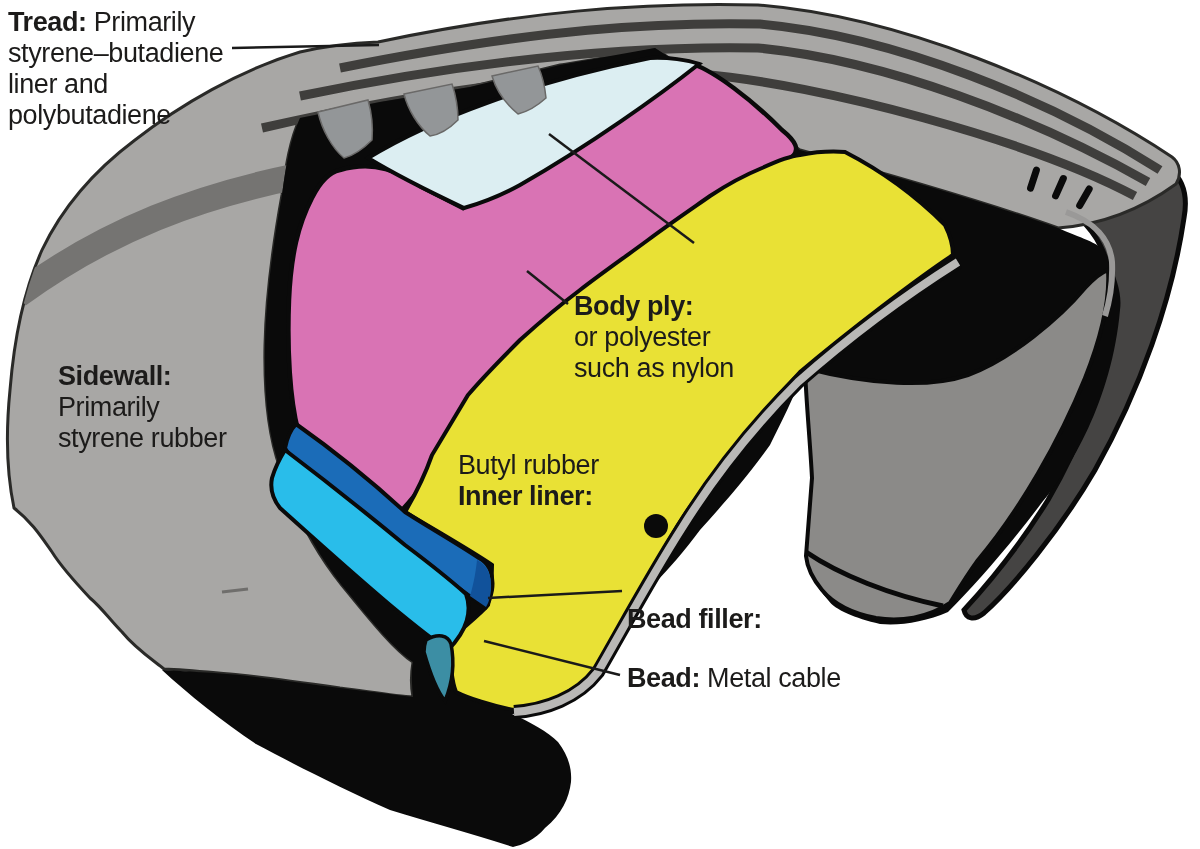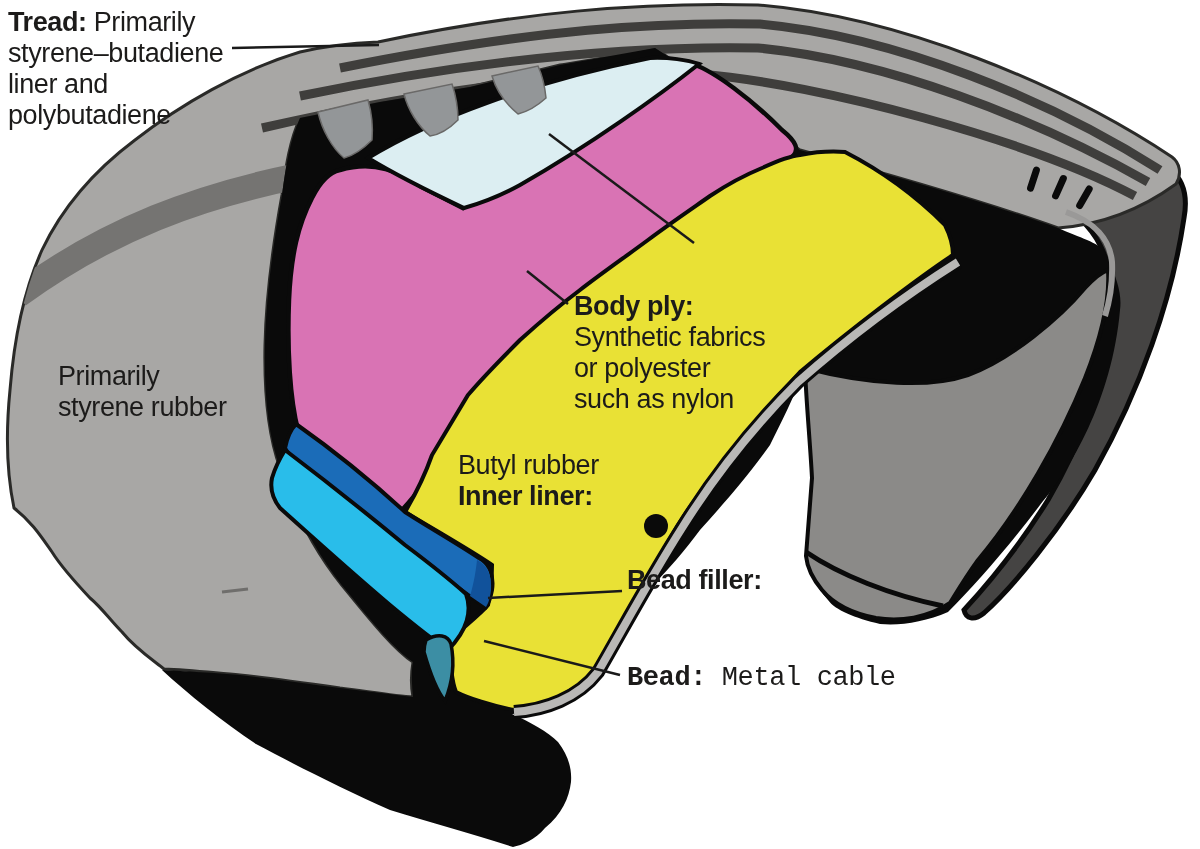--- a/index.html
+++ b/index.html
@@ -7,22 +7,22 @@
          font-family:"Liberation Sans",sans-serif;}
   #art{position:absolute;left:0;top:0;}
   .lb{position:absolute;font-size:27px;line-height:31px;color:#1c1b1a;
       letter-spacing:-0.4px;white-space:nowrap;}
   .lb b{font-weight:700;}
   #lb-tread{left:8px;top:7px;}
   #lb-sidewall{left:58px;top:361px;}
   #lb-belts{left:701px;top:229px;}
   #lb-bodyply{left:574px;top:291px;}
   #lb-innerliner{left:458px;top:450px;}
-  #lb-beadfiller{left:627px;top:565px;}
-  #lb-bead{left:627px;top:663px;font-family:Liberation Mono, monospace;}
+  #lb-beadfiller{left:627px;top:604px;}
+  #lb-bead{left:627px;top:663px;}
 </style>
 </head>
 <body>
 
 <div id="stage">
 
 <svg id="art" width="1200" height="849" viewBox="0 0 1200 849">
 
   <path stroke-width="5" d="M 1171,170
            C 1183,180 1188,196 1184,218
@@ -245,26 +245,26 @@
   </g>
 </svg>
 
 <div class="lb" id="lb-tread">
       <div><b>Tread:</b> Primarily</div>
       <div>styrene–butadiene</div>
       <div>liner and</div>
       <div>polybutadiene</div>
     </div>
 <div class="lb" id="lb-sidewall">
+      <div><b>Sidewall:</b></div>
       <div>Primarily</div>
       <div>styrene rubber</div>
     </div>
 <div class="lb" id="lb-bodyply">
       <div><b>Body ply:</b></div>
-      <div>Synthetic fabrics</div>
       <div>or polyester</div>
       <div>such as nylon</div>
     </div>
 <div class="lb" id="lb-innerliner">
       <div>Butyl rubber</div>
       <div><b>Inner liner:</b></div>
     </div>
 <div class="lb" id="lb-beadfiller">
       <div><b>Bead filler:</b></div>
     </div>

